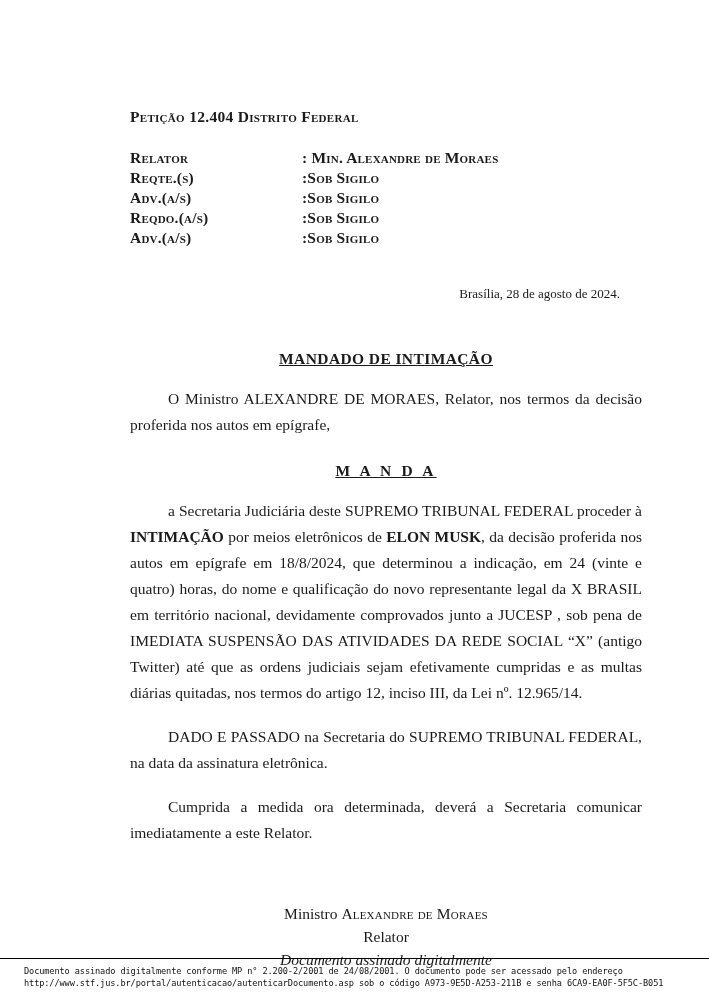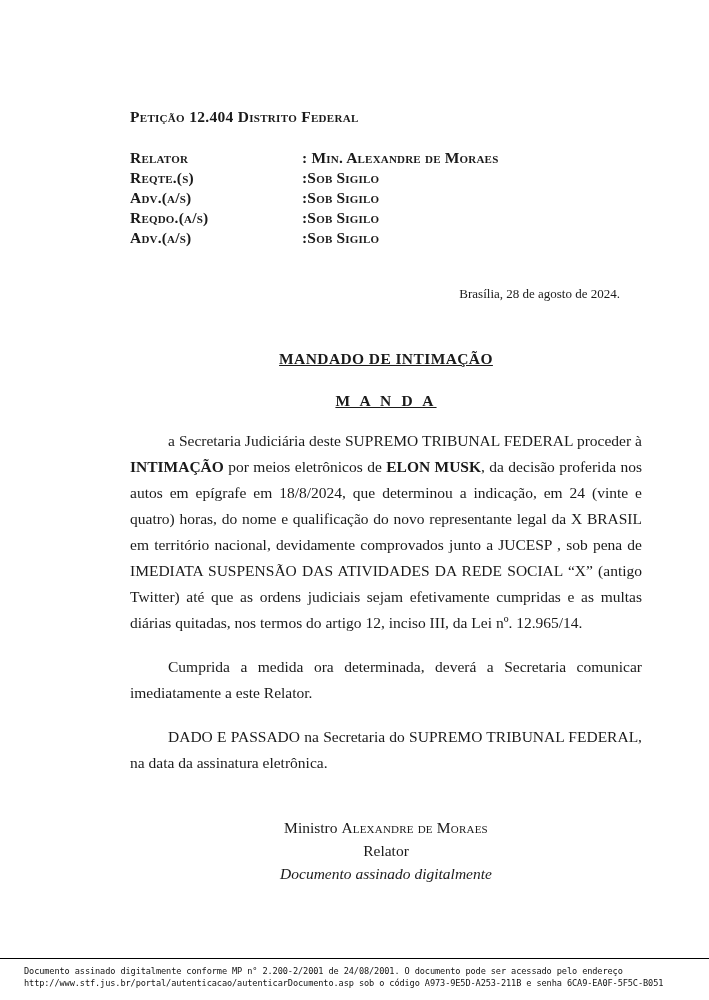--- a/index.html
+++ b/index.html
@@ -93,21 +93,21 @@
     font-weight: bold;
     font-size: 15.5px;
     letter-spacing: 3.2px;
     margin: 24px 0 0 0;
     text-decoration: underline;
   }
 
   .b { font-weight: bold; }
 
   .signature {
-    margin-top: 40px;
+    margin-top: 56px;
     text-align: center;
     font-size: 15.5px;
     line-height: 23px;
   }
   .sig-name {
     font-variant: small-caps;
     letter-spacing: 0.2px;
   }
   .sig-role { }
   .sig-note {
@@ -162,28 +162,29 @@
       <div class="party-row">
         <div class="party-label">Adv.(a/s)</div>
         <div class="party-value">:Sob Sigilo</div>
       </div>
     </div>
 
     <div class="place-date">Brasília, 28 de agosto de 2024.</div>
 
     <div class="doc-title">MANDADO DE INTIMAÇÃO</div>
 
+    <p class="body-par">O Ministro ALEXANDRE DE MORAES, Relator, nos termos da decisão proferida nos autos em epígrafe,</p>
 
     <div class="manda">M A N D A</div>
 
     <p class="body-par"><span>a Secretaria Judiciária deste SUPREMO TRIBUNAL FEDERAL proceder à </span><span class="b">INTIMAÇÃO</span><span> por meios eletrônicos de </span><span class="b">ELON MUSK</span><span>, da decisão proferida nos autos em epígrafe em 18/8/2024, que determinou a indicação, em 24 (vinte e quatro) horas, do nome e qualificação do novo representante legal da X BRASIL em território nacional, devidamente comprovados junto a JUCESP , sob pena de IMEDIATA SUSPENSÃO DAS ATIVIDADES DA REDE SOCIAL “X” (antigo Twitter) até que as ordens judiciais sejam efetivamente cumpridas e as multas diárias quitadas, nos termos do artigo 12, inciso III, da Lei nº. 12.965/14.</span></p>
 
+    <p class="body-par">DADO E PASSADO na Secretaria do SUPREMO TRIBUNAL FEDERAL, na data da assinatura eletrônica.</p>
+
     <p class="body-par">Cumprida a medida ora determinada, deverá a Secretaria comunicar imediatamente a este Relator.</p>
-
-    <p class="body-par">DADO E PASSADO na Secretaria do SUPREMO TRIBUNAL FEDERAL, na data da assinatura eletrônica.</p>
 
     <div class="signature">
       <div><span>Ministro </span><span class="sig-name">Alexandre de Moraes</span></div>
       <div class="sig-role">Relator</div>
       <div class="sig-note">Documento assinado digitalmente</div>
     </div>
 
   </div>
 
   <div class="footer">

